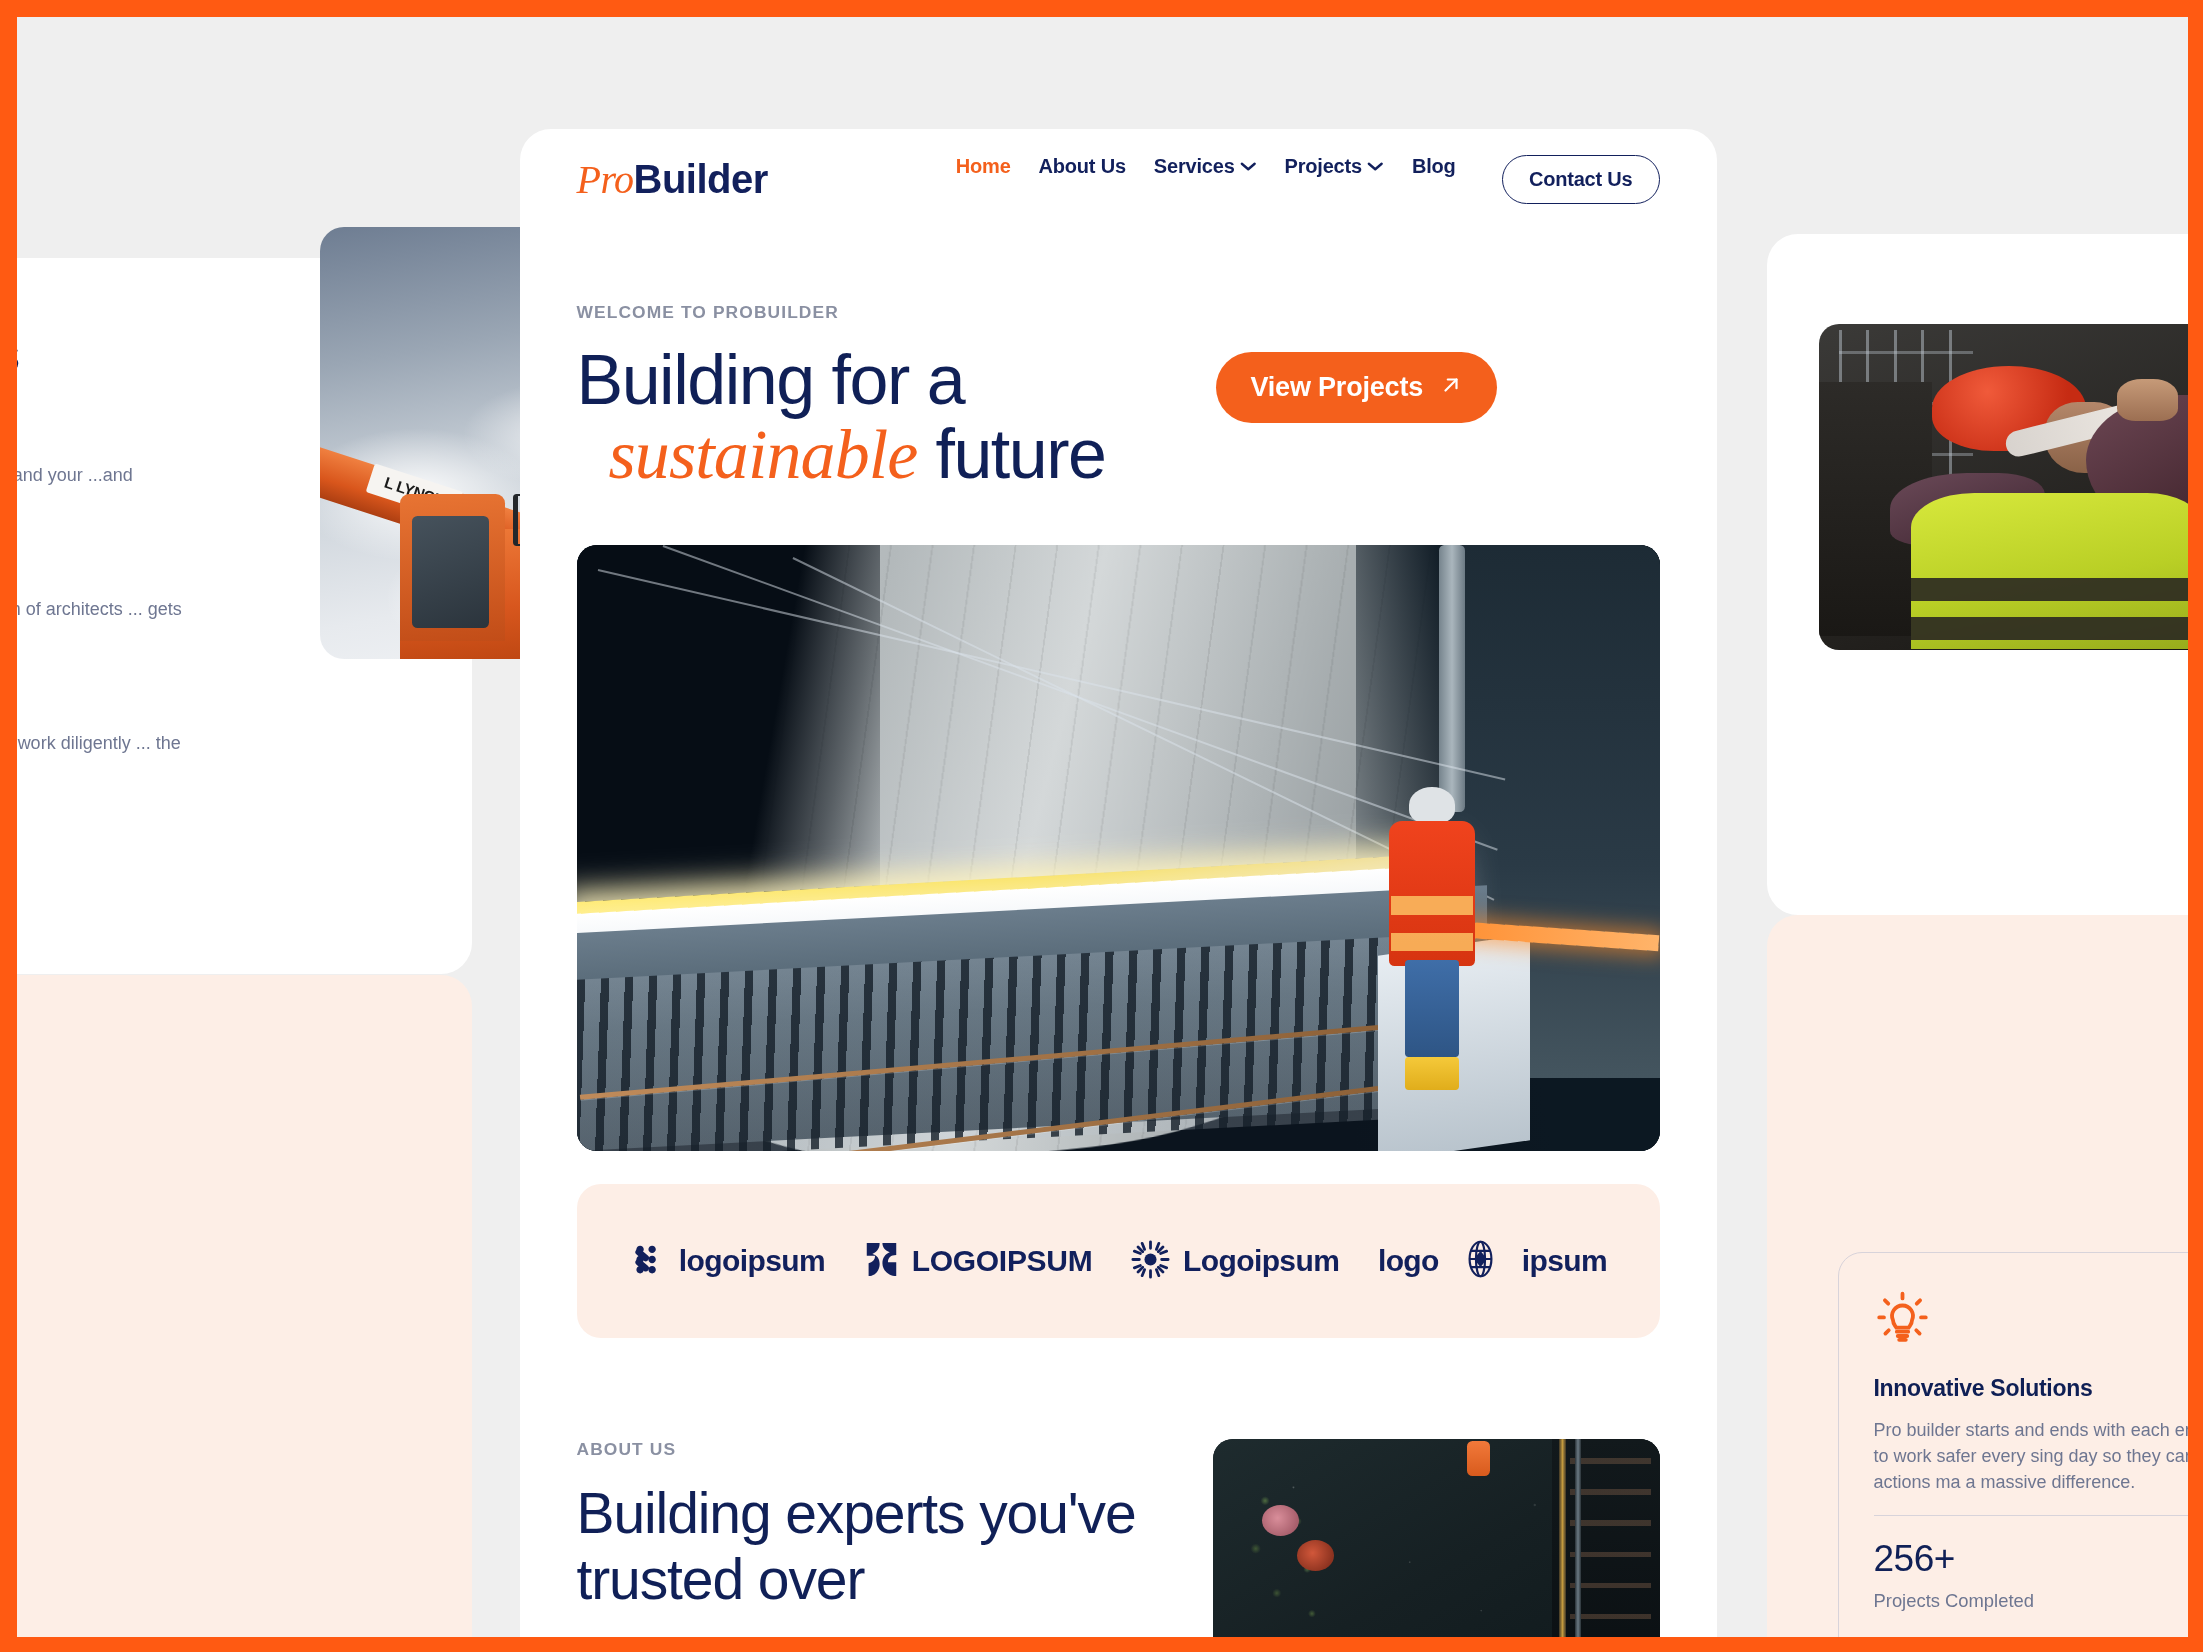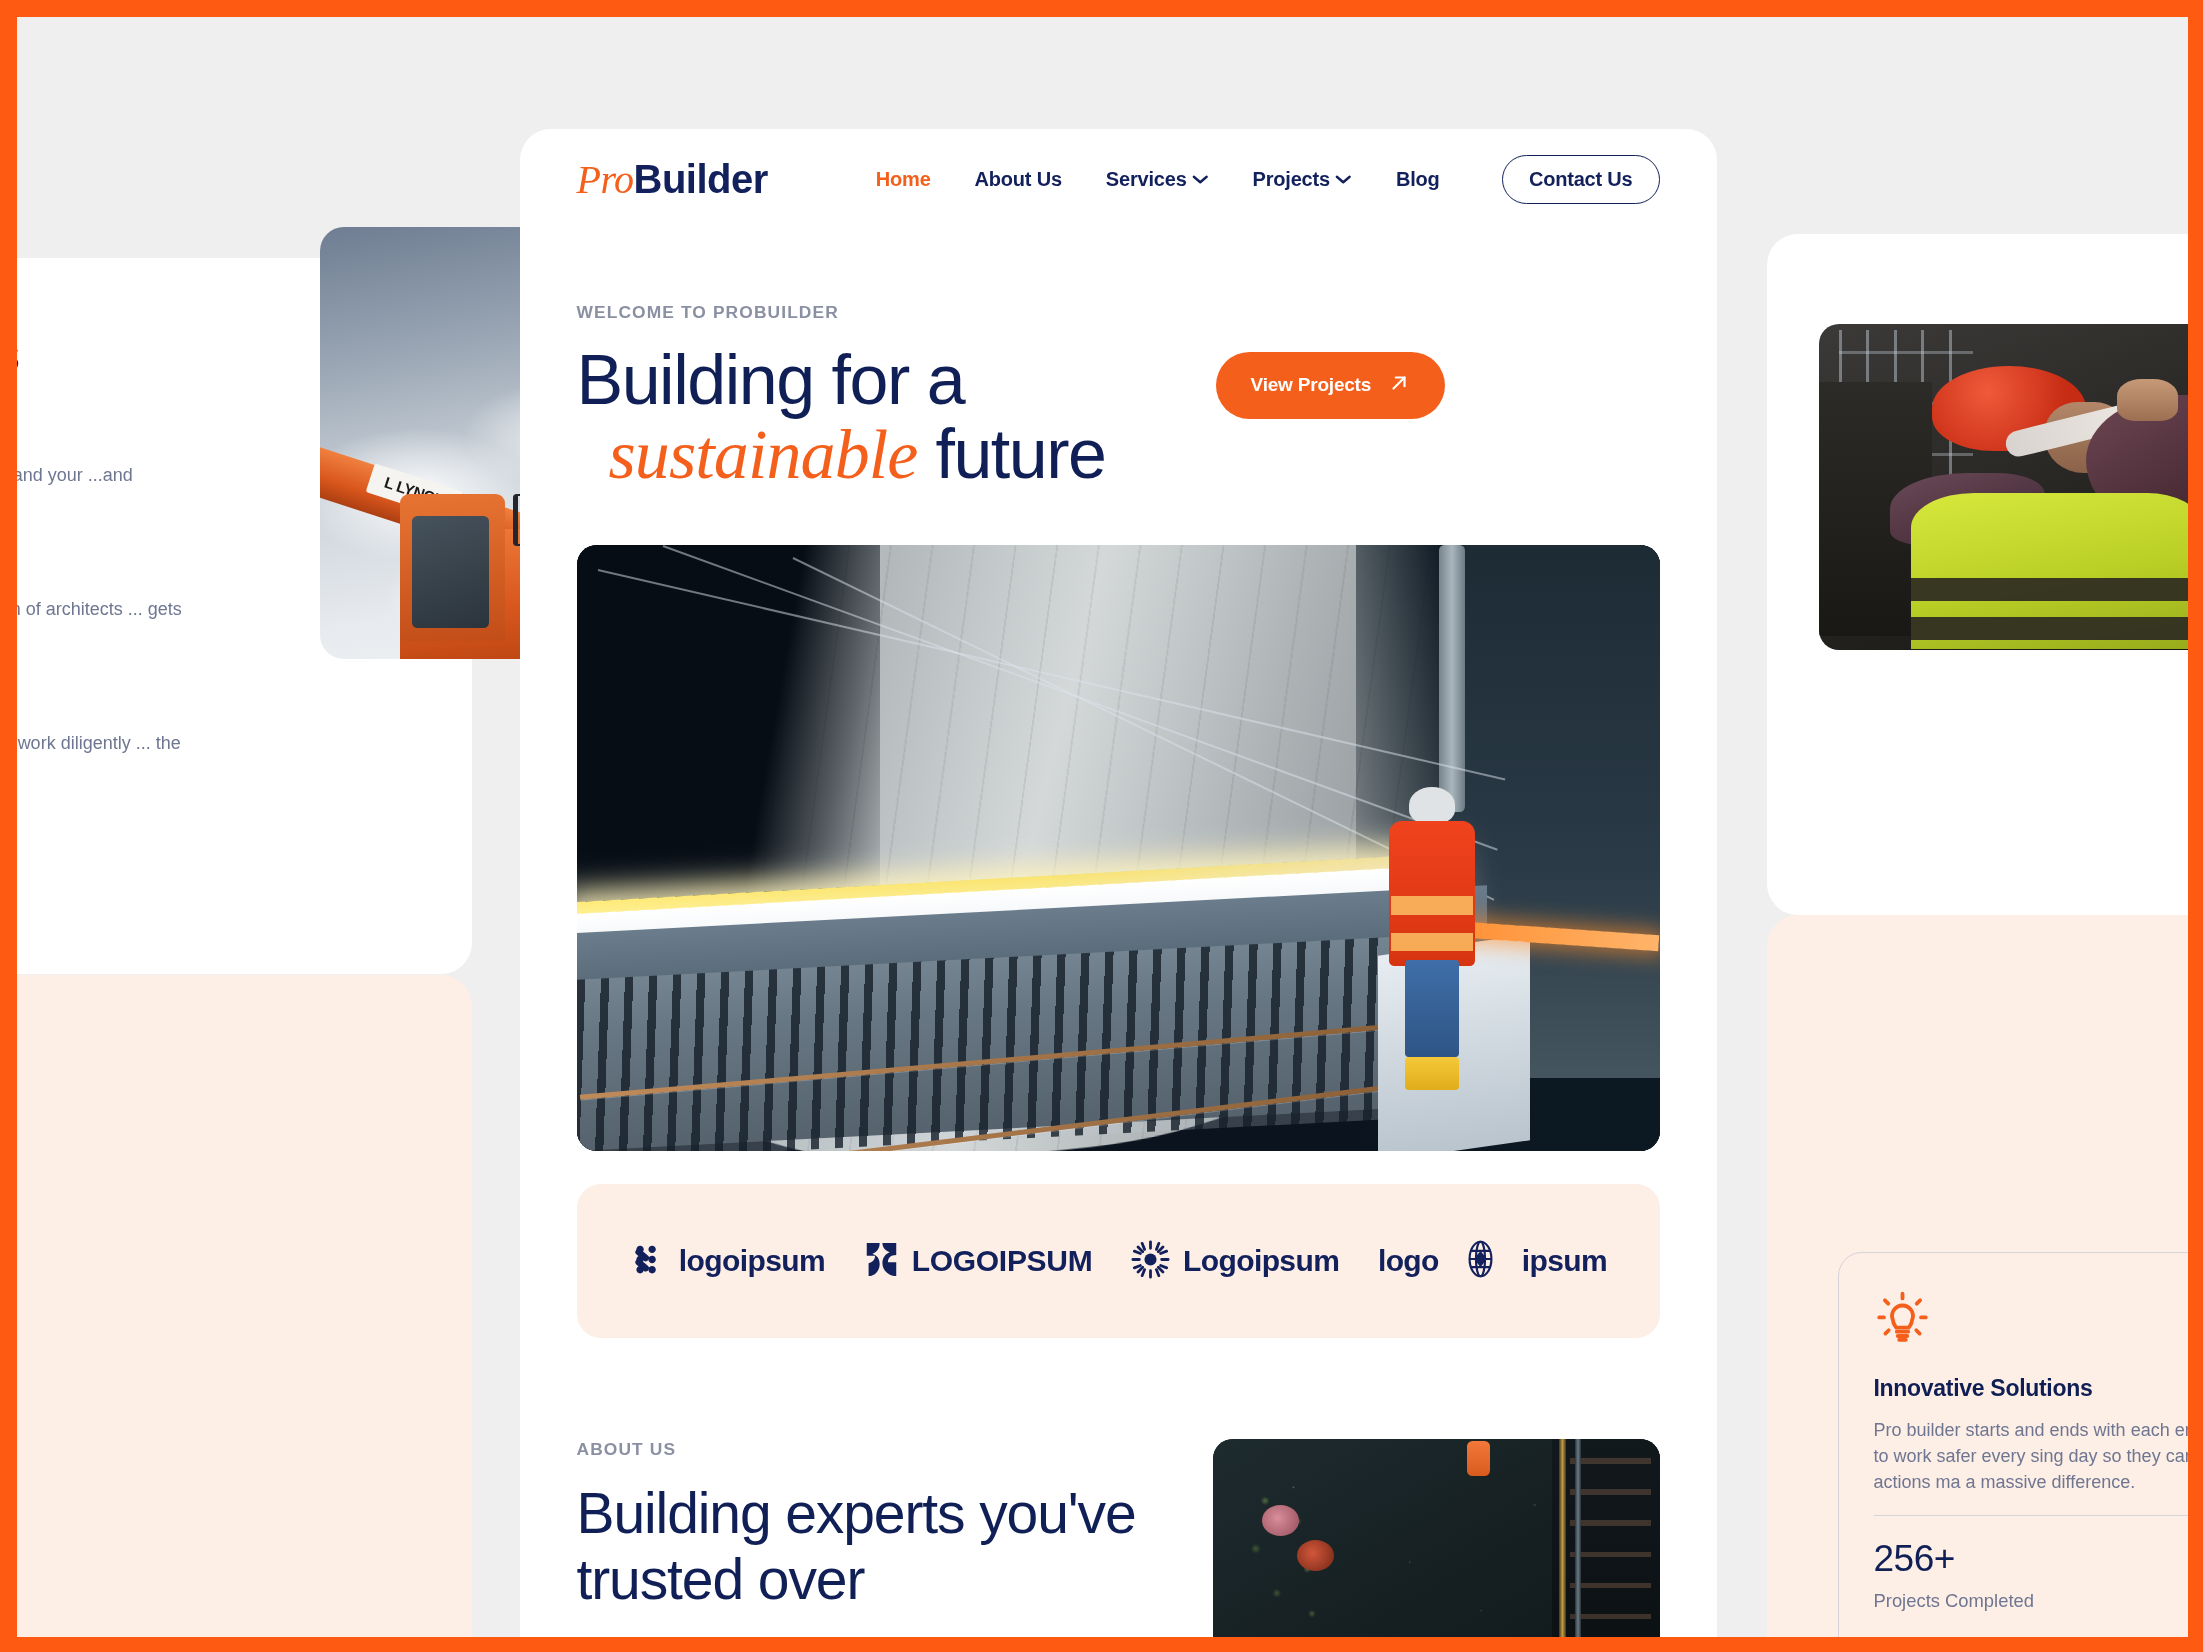--- a/index.html
+++ b/index.html
@@ -131,21 +131,21 @@
     padding:0 57px; justify-content:space-between;
   }
   #logo{ font-size:40px; letter-spacing:-0.5px; white-space:nowrap;}
   #logo .pro{
     font-family:"Liberation Serif", serif; font-style:italic;
     color:#F4601C; font-weight:400;
   }
   #logo .builder{
     font-family:"Liberation Sans", sans-serif; font-weight:700; color:#12205C;
   }
-  #navlinks{ display:flex; align-items:center; gap:44px; }
+  #navlinks{ display:flex; align-items:flex-start; gap:28px; }
   .navlink{
     font-size:20px; font-weight:700; color:#12205C; white-space:nowrap;
     display:flex; align-items:center; gap:5.5px; letter-spacing:-0.2px;
   }
   .navlink.active{ color:#F4601C; }
   .chev{ display:inline-block; }
   .chev svg{ display:block; }
   #contact-btn{
     margin-left:18.4px;
     border:1.8px solid #12205C; border-radius:29px;
@@ -172,21 +172,21 @@
   }
   #hero-right{ flex:1; padding-top:11px; }
   #hero-sub{
     font-size:21px; line-height:1.62; color:#12205C; max-width:478px;
   }
   #view-projects{
     margin-top:39px;
     display:inline-flex; align-items:center; gap:16.5px;
     background:#F4601C; color:#ffffff; border:none;
     border-radius:37px; padding:20px 35px;
-    font-size:19px; font-weight:700; letter-spacing:-0.2px;
+    font-size:27px; font-weight:700; letter-spacing:-0.2px;
   }
 
   
   #hero-image{
     margin:53px 57px 0 57px;
     height:606px; border-radius:20px; overflow:hidden; position:relative;
     background:#0a1420;
   }
 
   

